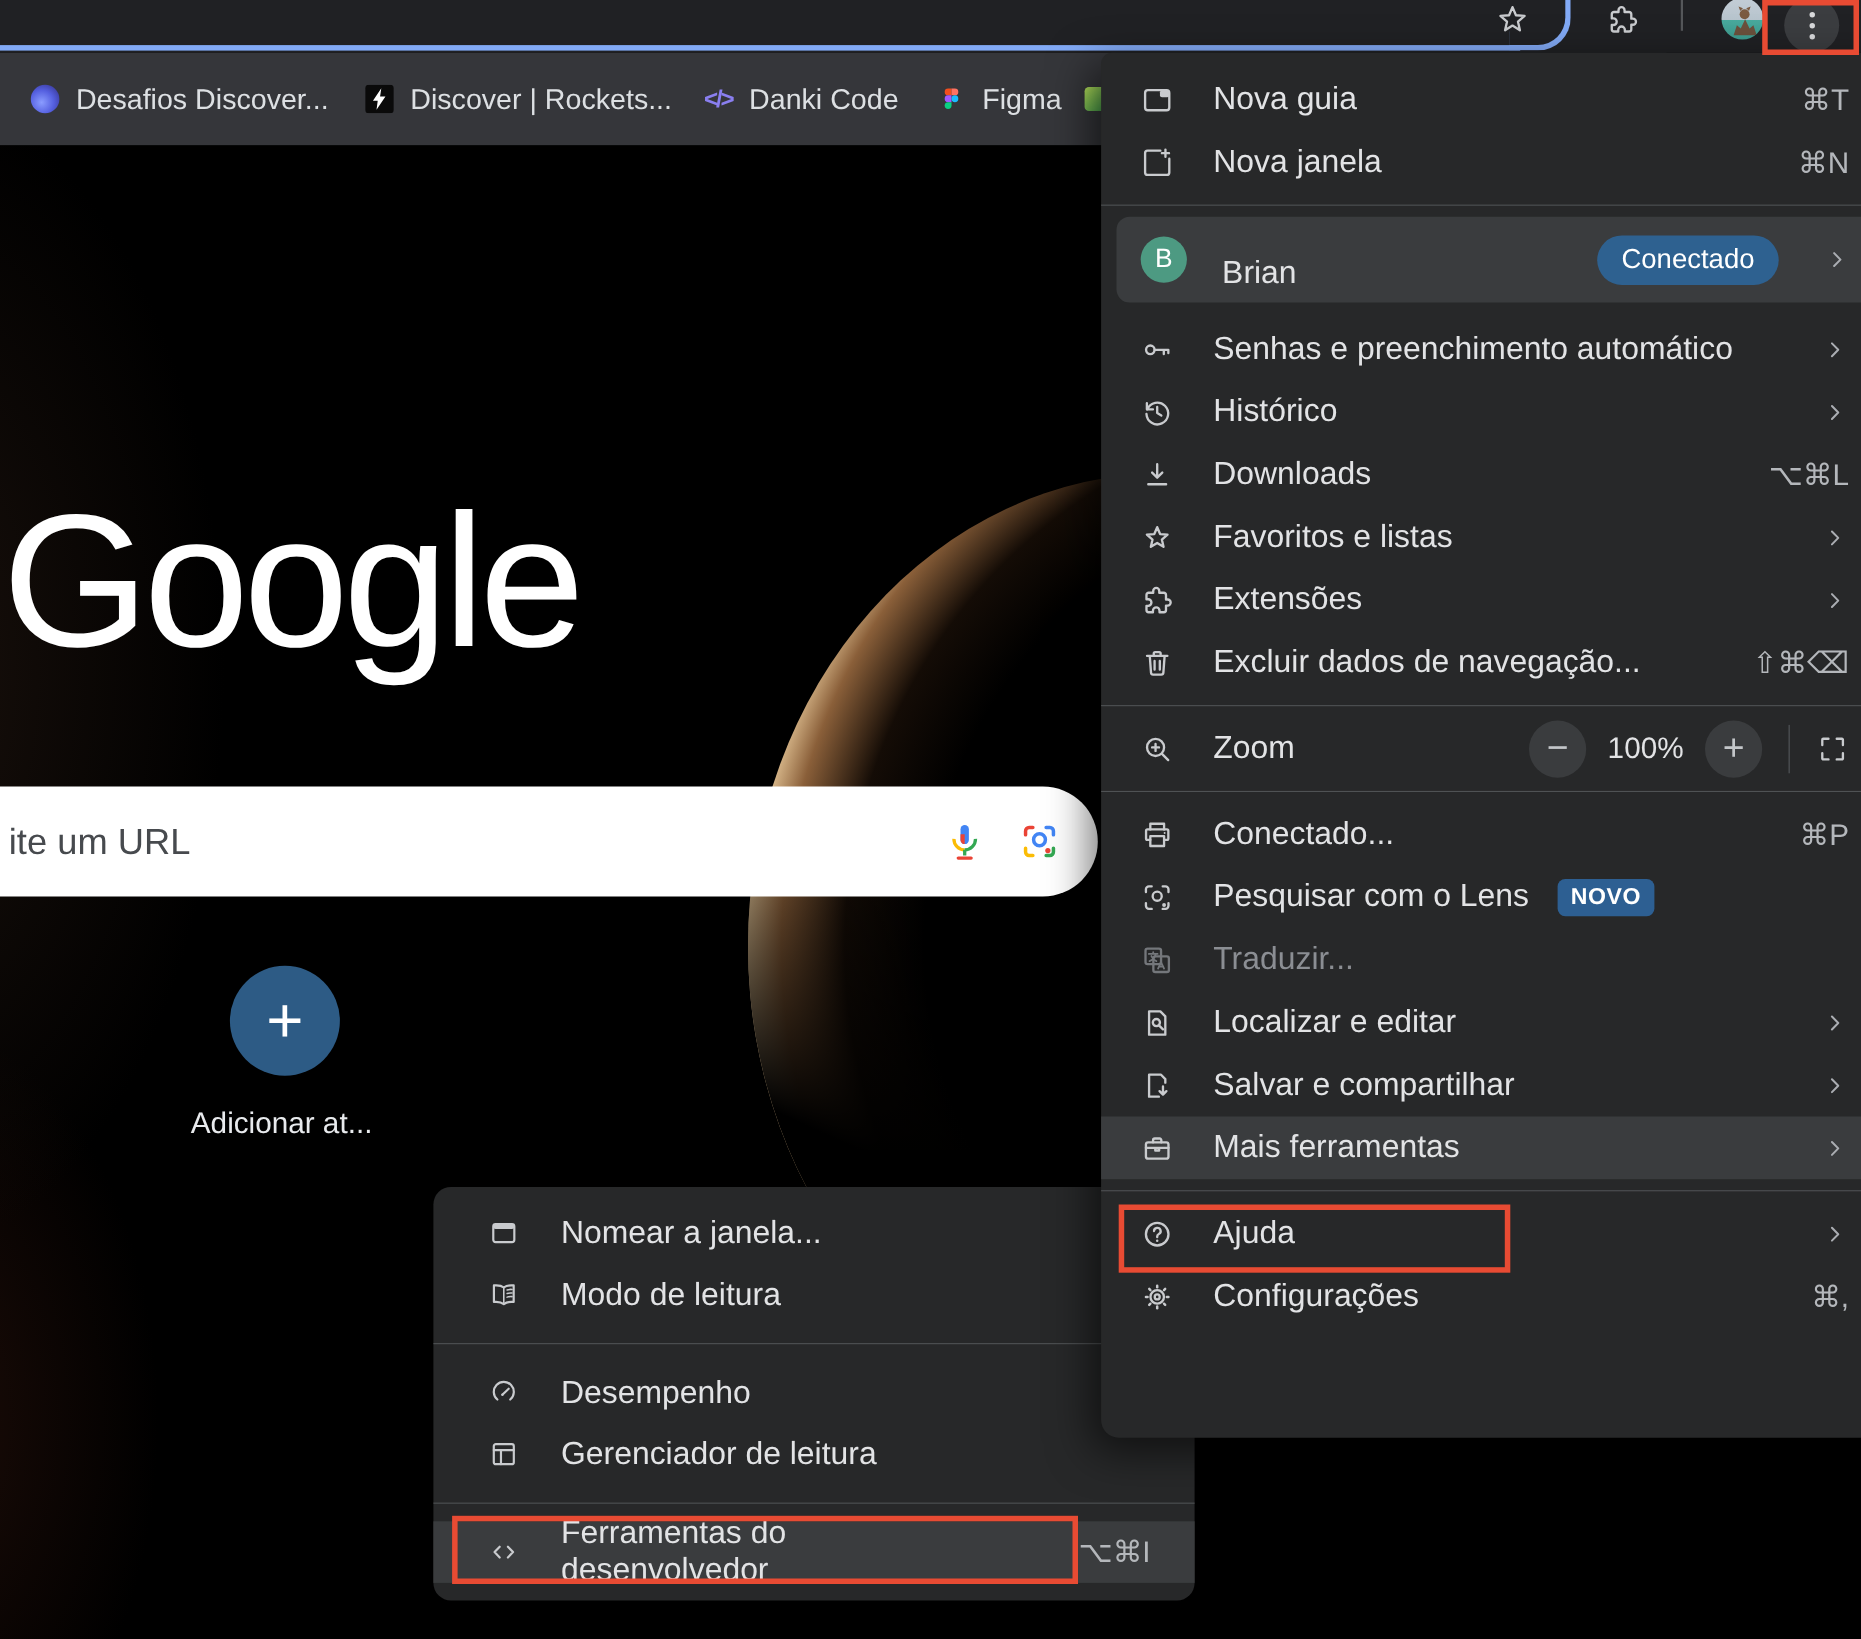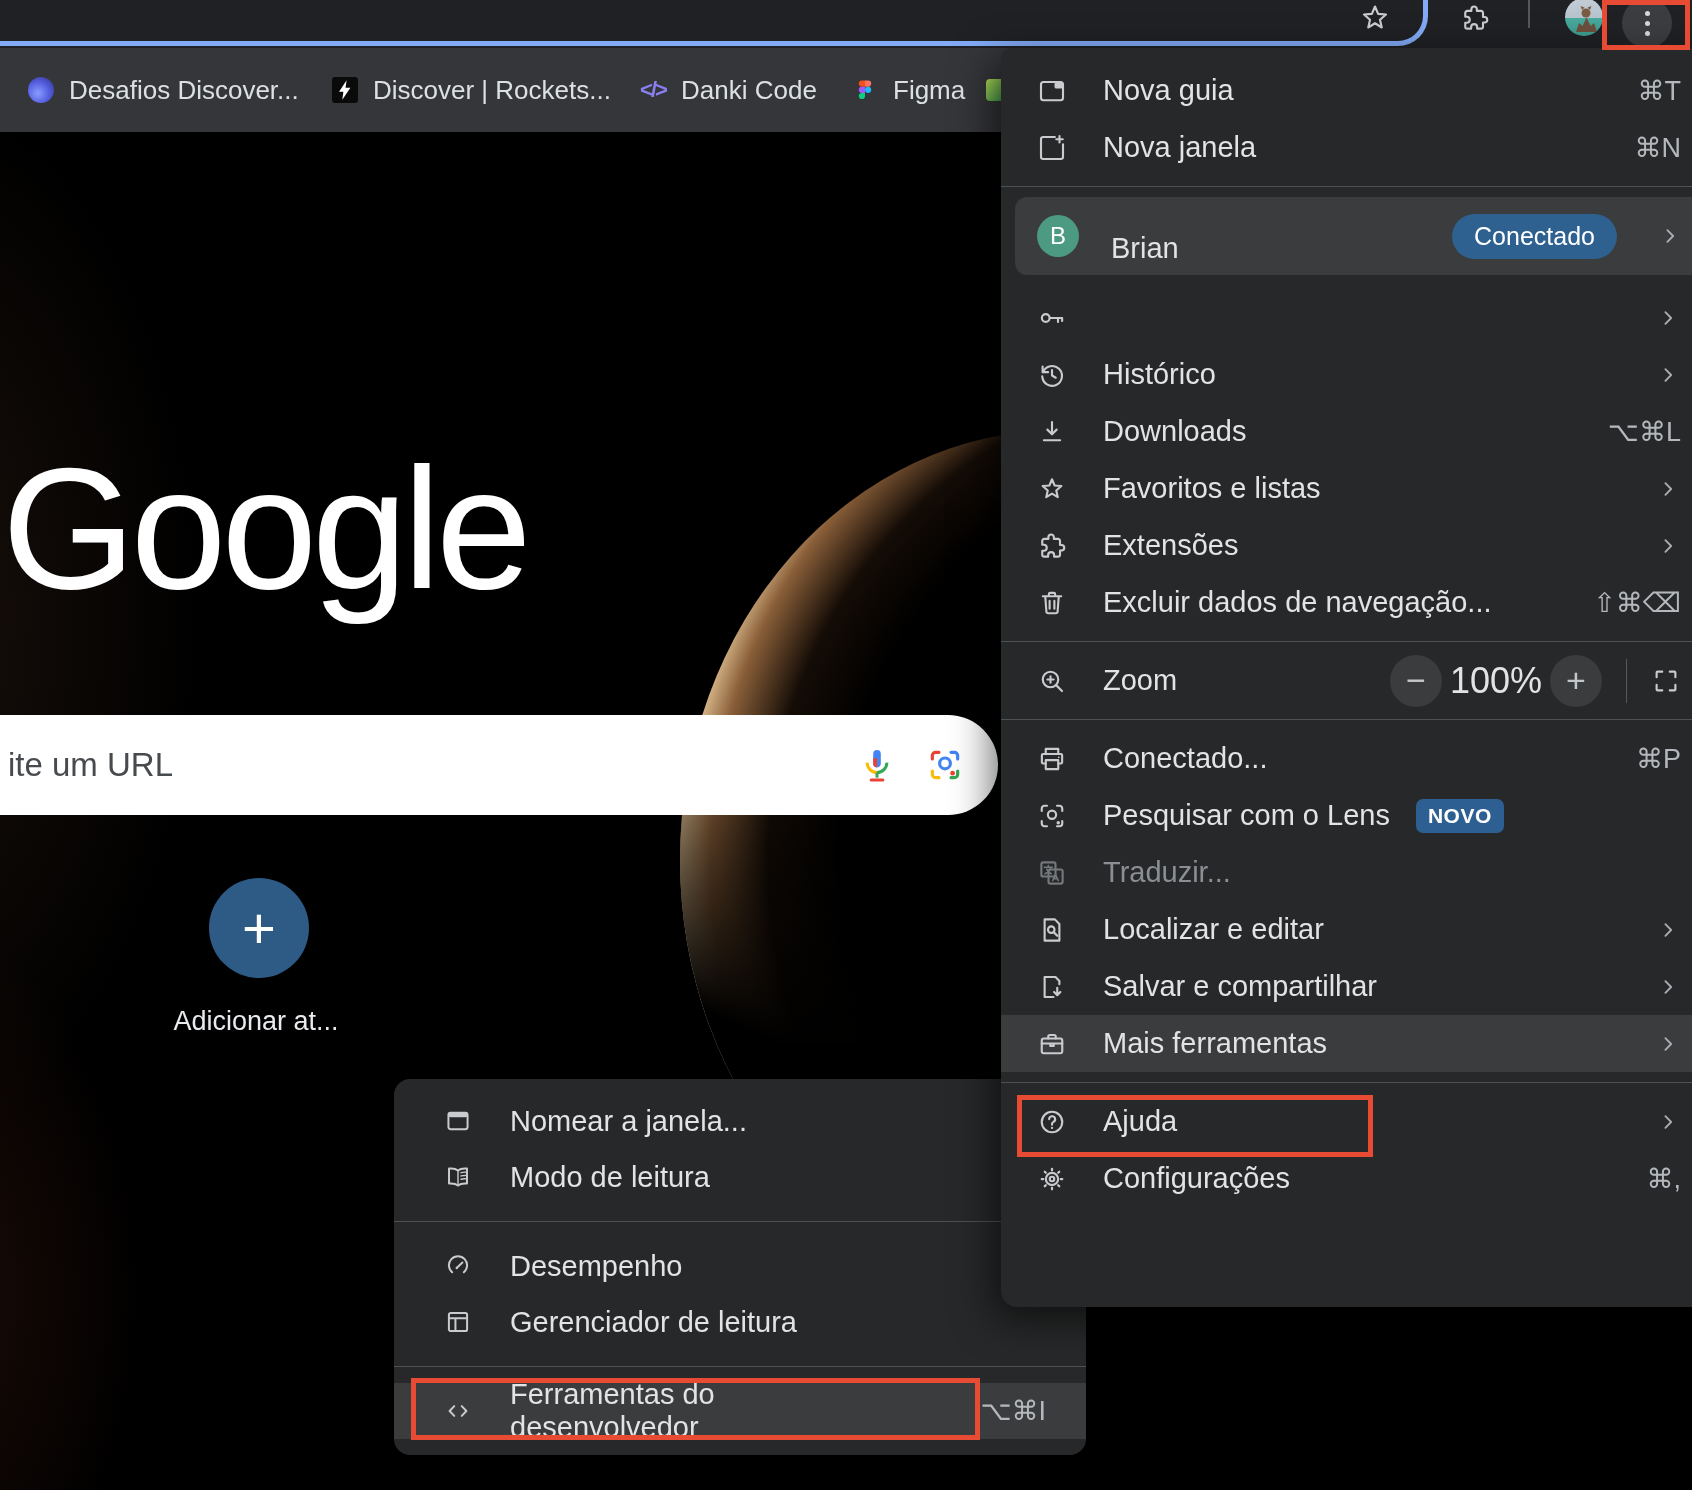--- a/index.html
+++ b/index.html
@@ -86,21 +86,21 @@
     display:flex;align-items:center;justify-content:center;font-size:24px;flex:none;}
   .pname{margin-left:32px;margin-top:24px;}
   .badge-connected{margin-left:auto;background:#2e6190;color:#fff;font-size:25px;
     padding:8px 22px;border-radius:999px;}
   .profile .chev{margin-left:40px;}
   .badge-novo{margin-left:26px;background:#2d5f92;color:#fff;font-size:21px;font-weight:bold;
     padding:5px 12px;border-radius:7px;letter-spacing:.5px;}
   .mt14{margin-top:14px;} .mt10{margin-top:10px;} .mt8{margin-top:8px;}
   .zoomrow .zbtn{width:52px;height:52px;border-radius:50%;background:#3a3c3e;color:#c3c6c9;
     display:flex;align-items:center;justify-content:center;font-size:34px;flex:none;}
-  .zlevel{width:108px;text-align:center;font-size:36px;color:#e2e3e5;}
+  .zlevel{width:108px;text-align:center;font-size:27px;color:#e2e3e5;}
   .zsep{width:1px;height:44px;background:#55585c;margin:0 24px;}
   .redbox-tools{position:absolute;left:16px;top:1047px;width:356px;height:62px;box-sizing:border-box;
     border:5px solid #e84b33;z-index:12;}
   .redbox-kebab{position:absolute;left:1602px;top:0;width:88px;height:50px;box-sizing:border-box;
     border:5px solid #e84b33;z-index:30;}
 </style>
 </head>
 <body>
 
 <div class="toolbar">
@@ -289,20 +289,21 @@
   </div>
 
   <div class="mt14"></div>
   <div class="m-row">
     <span class="mi">
         <svg viewBox="0 0 24 24" fill="none" stroke="currentColor" stroke-width="1.7" stroke-linecap="round" stroke-linejoin="round">
           <circle cx="7" cy="12" r="3.1"></circle>
           <path d="M10.1 12h10M16.8 12v3.1M20.1 12v2.3"></path>
         </svg>
       </span>
+    <span class="lbl">Senhas e preenchimento automático</span>
     <span class="sp"></span>
     <span class="mi chev">
         <svg viewBox="0 0 24 24" fill="none" stroke="currentColor" stroke-width="1.7" stroke-linecap="round" stroke-linejoin="round">
           <path d="M9.6 6.6l5.3 5.4-5.3 5.4"></path>
         </svg>
       </span>
   </div>
   <div class="m-row">
     <span class="mi">
         <svg viewBox="0 0 24 24" fill="none" stroke="currentColor" stroke-width="1.7" stroke-linecap="round" stroke-linejoin="round">

